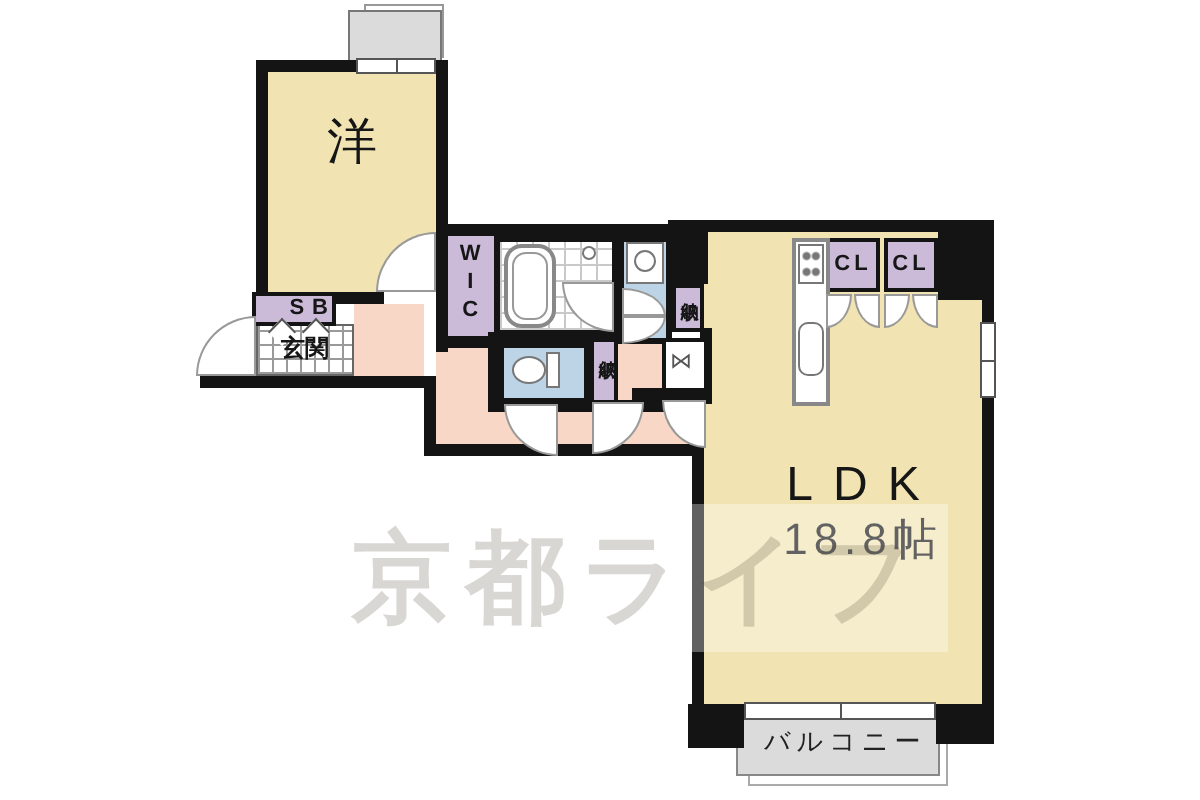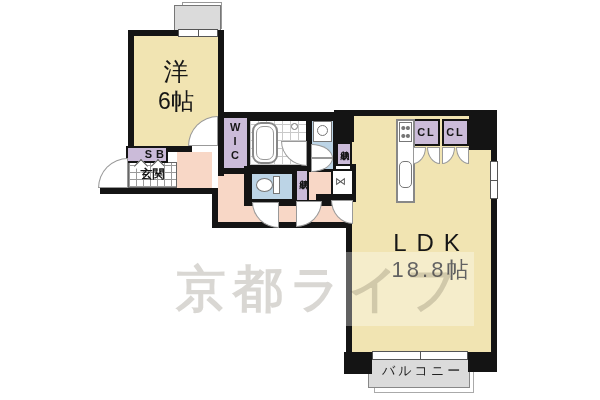--- a/index.html
+++ b/index.html
@@ -132,21 +132,20 @@
   <div class="win" style="left:372px;top:351px;width:96px;height:9px;">
     <div class="tick" style="left:47px;top:0;width:1px;height:7px;"></div>
   </div>
 
   <div class="abs" style="left:374px;top:362px;width:100px;height:31px;border:1px solid #aaa;z-index:1;"></div>
   <div class="abs gray" style="left:368px;top:356px;width:102px;height:32px;border:1px solid #888;z-index:2;"></div>
   <div class="lbl" style="left:382px;top:364px;width:76px;text-align:right;font-size:13px;letter-spacing:3px;color:#222;">バルコニー</div>
 
   <div class="lbl" style="left:134px;top:58px;width:84px;text-align:center;font-size:25px;">
     <div>洋</div>
-    <div style="font-size:23px;margin-top:3px;">6帖</div>
   </div>
 
   <div class="lbl" style="left:352px;top:230px;width:159px;text-align:center;">
     <div style="font-size:24px;letter-spacing:10px;">LDK</div>
     <div style="font-size:22px;letter-spacing:3px;margin-top:2px;">18.8帖</div>
   </div>
 
   <div class="lbl" style="left:128px;top:168px;width:49px;text-align:center;font-size:12px;font-weight:bold;">玄関</div>
 
   <div class="lbl" style="left:126px;top:148px;width:42px;text-align:right;font-size:11px;font-weight:bold;letter-spacing:4px;">SB</div>

